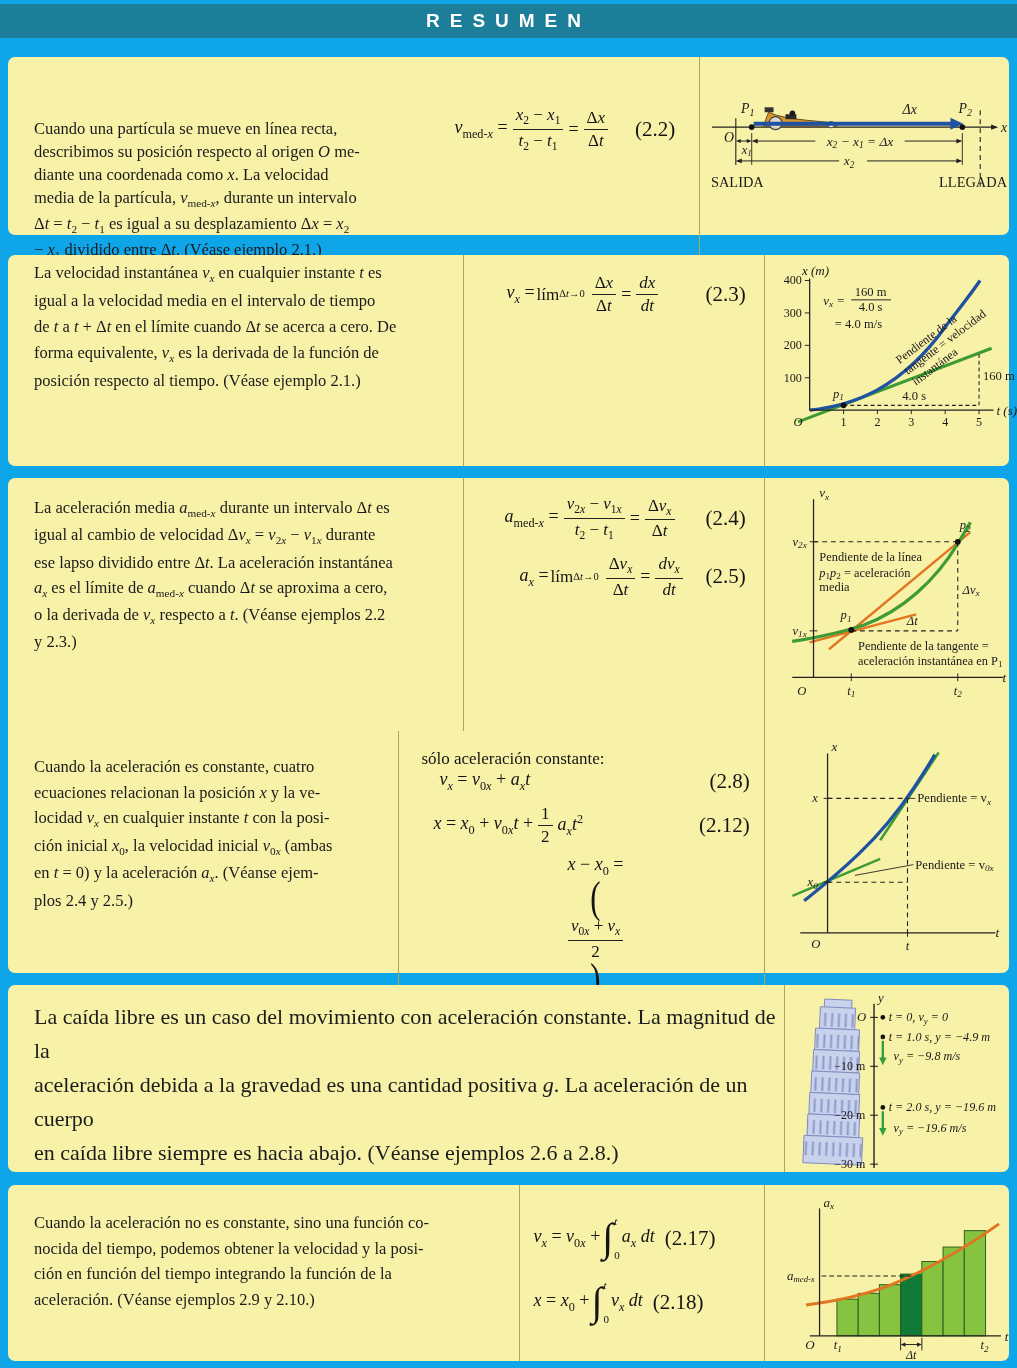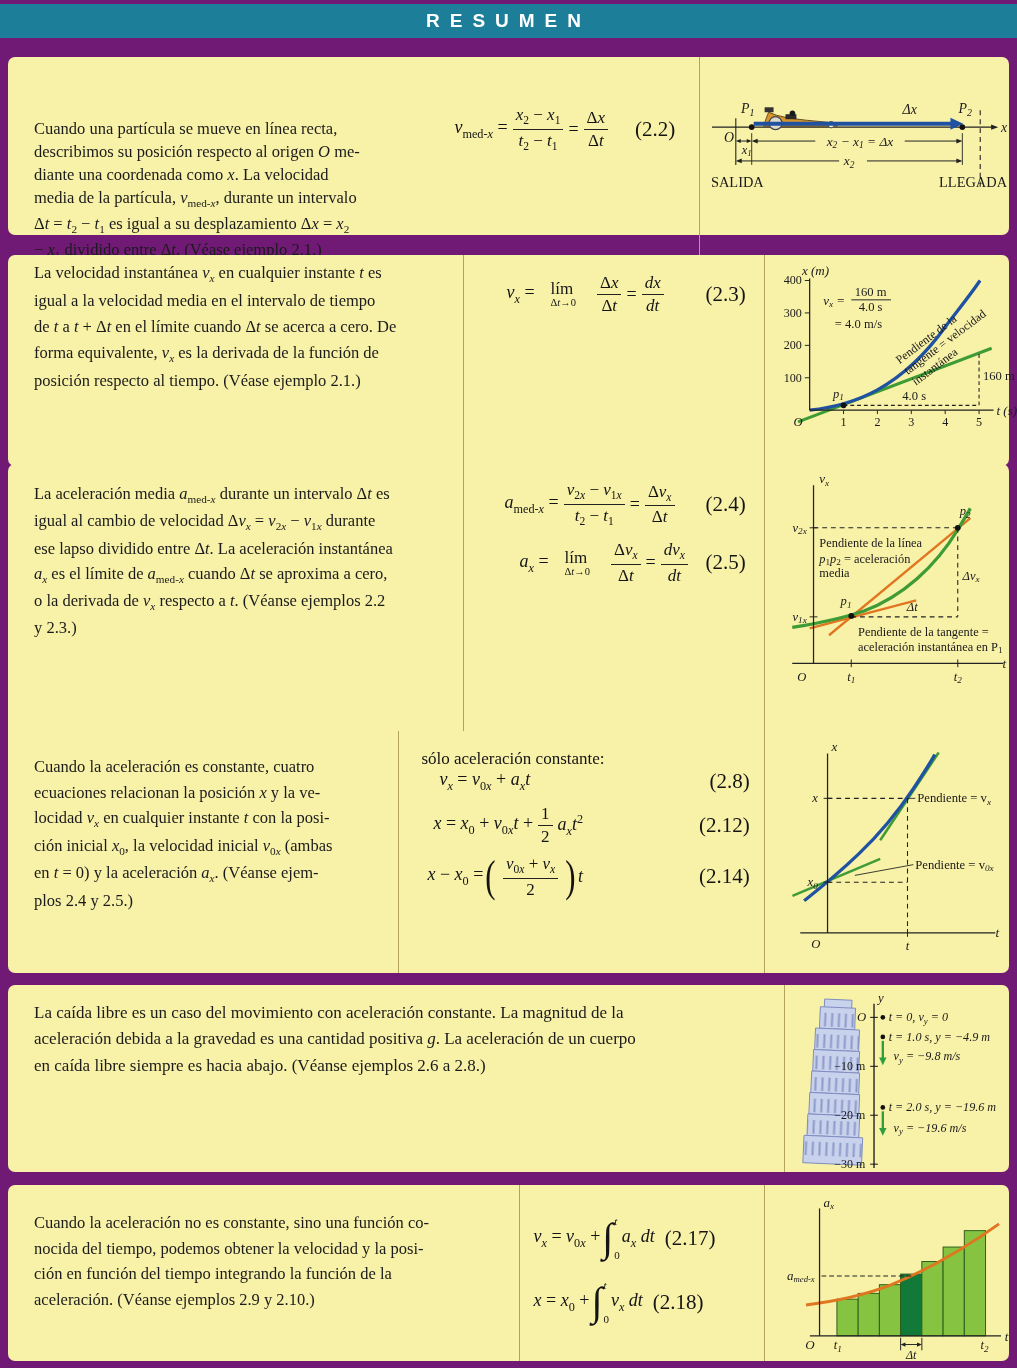--- a/index.html
+++ b/index.html
@@ -1,72 +1,72 @@
 <!DOCTYPE html>
 <html><head>
 <meta charset="utf-8">
 <style>
   html,body{margin:0;padding:0;background:#e8e8e0;}
-  .page{position:relative;width:1017px;height:1368px;background:#701a75;overflow:hidden;
+  .page{position:relative;width:1017px;height:1368px;background:#0ea5e9;overflow:hidden;
         font-family:"Liberation Serif","DejaVu Serif",serif;color:#1b1b1b;text-decoration:underline;}
   svg{overflow:visible;display:block;}
 
   
   .header-bar{position:absolute;top:4px;left:0;width:1017px;height:34px;background:#1d7e9a;}
   .header-bar .title{display:block;text-align:center;color:#ffffff;
         font-family:"Liberation Sans","DejaVu Sans",sans-serif;font-weight:bold;
         font-size:19px;letter-spacing:10px;line-height:34px;}
 
   
   .section{position:absolute;left:8px;width:1001px;background:#f8f1a8;border-radius:7px;display:grid;}
   .s1{top:57px;height:178px;grid-template-columns:43% 26% 31%;}
   .s2{top:255px;height:211px;grid-template-columns:45.5% 30% 24.5%;}
-  .s3{top:464px;height:287px;grid-template-columns:45.5% 30% 24.5%;}
+  .s3{top:478px;height:287px;grid-template-columns:45.5% 30% 24.5%;}
   .s4{top:731px;height:242px;grid-template-columns:39% 36.5% 24.5%;}
   .s5{top:985px;height:187px;grid-template-columns:77.5% 22.5%;}
   .s6{top:1185px;height:176px;grid-template-columns:51% 24.5% 24.5%;}
   .col{position:relative;min-width:0;}
   .divided{border-left:1px solid #b3a45c;}
 
   .para{font-size:16.5px;line-height:1.5;padding:16px 8px 0 26px;}
   .s1 .para{padding-top:60px;line-height:1.4;}
   .s2 .para{padding-top:5px;line-height:1.58;}
   .s3 .para{padding-top:17px;line-height:1.52;}
   .s4 .para{padding-top:23px;line-height:1.55;}
-  .s5 .para{padding-top:15px;font-size:17px;line-height:1.55;}
+  .s5 .para{padding-top:15px;font-size:22px;line-height:1.55;}
   .s6 .para{padding-top:25px;line-height:1.55;}
   .para sub,.eqline sub{font-size:0.68em;}
   .eqline sup{font-size:0.68em;}
 
   
   .eqcol{display:flex;flex-direction:column;font-size:18px;color:#141414;}
   .eqline{display:flex;align-items:center;}
   .frac{display:inline-flex;flex-direction:column;align-items:center;margin:0 5px;line-height:1.15;font-size:17px;}
   .frac .num{border-bottom:1.3px solid #222;padding:0 3px 1px;text-align:center;}
   .frac .den{padding-top:1px;text-align:center;}
-  .lim{display:inline-flex;flex-direction:column;line-height:1;margin:0 16px;}
+  .lim{display:inline-flex;align-items:center;line-height:1;margin:0 2px;}
   .lim .l1{font-size:17px;}
   .lim .l2{font-size:10.5px;margin-top:1px;}
   .eqnum{font-size:21px;font-style:normal;}
   .num-auto{margin-left:auto;padding-right:18px;}
   .bigp{font-size:44px;font-weight:400;line-height:0.85;transform:scaleX(0.7);}
   .intwrap{display:inline-flex;align-items:center;margin:0 2px;}
   .intsign{font-size:40px;line-height:0.9;}
   .intlims{display:inline-flex;flex-direction:column;justify-content:space-between;height:46px;font-size:11px;margin-left:1px;}
   .eqheader{font-size:17px;padding:18px 0 0 22px;}
 
   .s1 .eqline{margin-top:48px;padding-left:16px;}
   .s1 .eqnum{margin-left:22px;}
   .s2 .eqline{margin-top:18px;padding-left:42px;}
   .s3 .eq1{margin-top:16px;padding-left:40px;}
   .s3 .eq2{margin-top:12px;padding-left:55px;}
   .s4 .eq1{padding-left:40px;}
   .s4 .eq2{margin-top:10px;padding-left:34px;}
   .s4 .eq3{margin-top:12px;padding-left:40px;}
-  .s4 .eq4{margin-top:8px;padding-left:28px;}
+  .s4 .eq4{margin-top:8px;padding-left:28px;flex-direction:column;}
   .s4 .num-auto{padding-right:14px;}
   .s6 .eq1{margin-top:30px;padding-left:14px;}
   .s6 .eq2{margin-top:18px;padding-left:14px;}
   .s6 .eqnum{margin-left:10px;}
 
   .figwrap1{padding:26px 0 0 6px;}
   .figwrap2{padding:5px 0 0 4px;}
   .figwrap3{padding:4px 0 11px 4px;}
   .figwrap4{padding:6px 0 0 6px;}
   .figwrap5{padding:3px 0 0 2px;}

